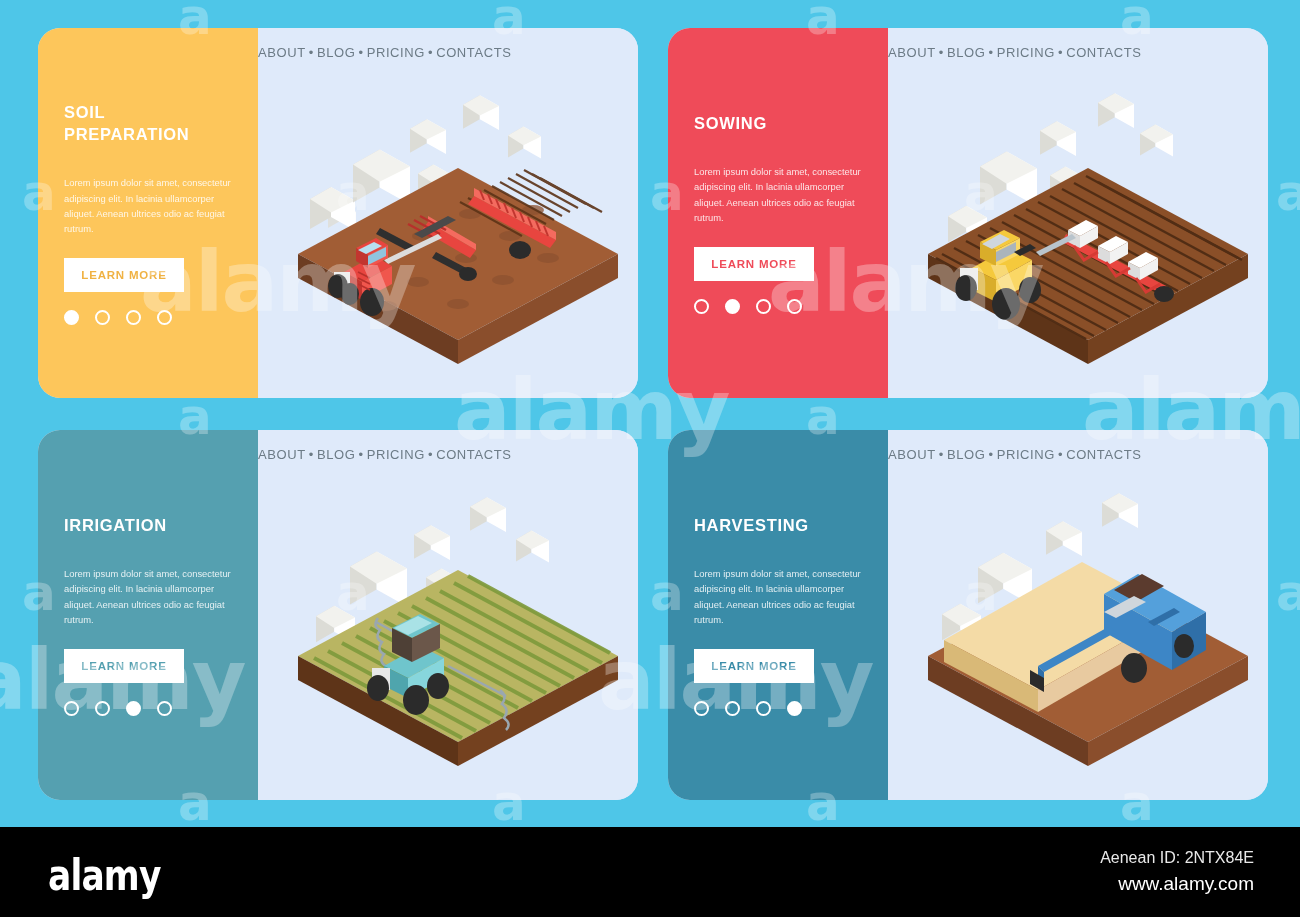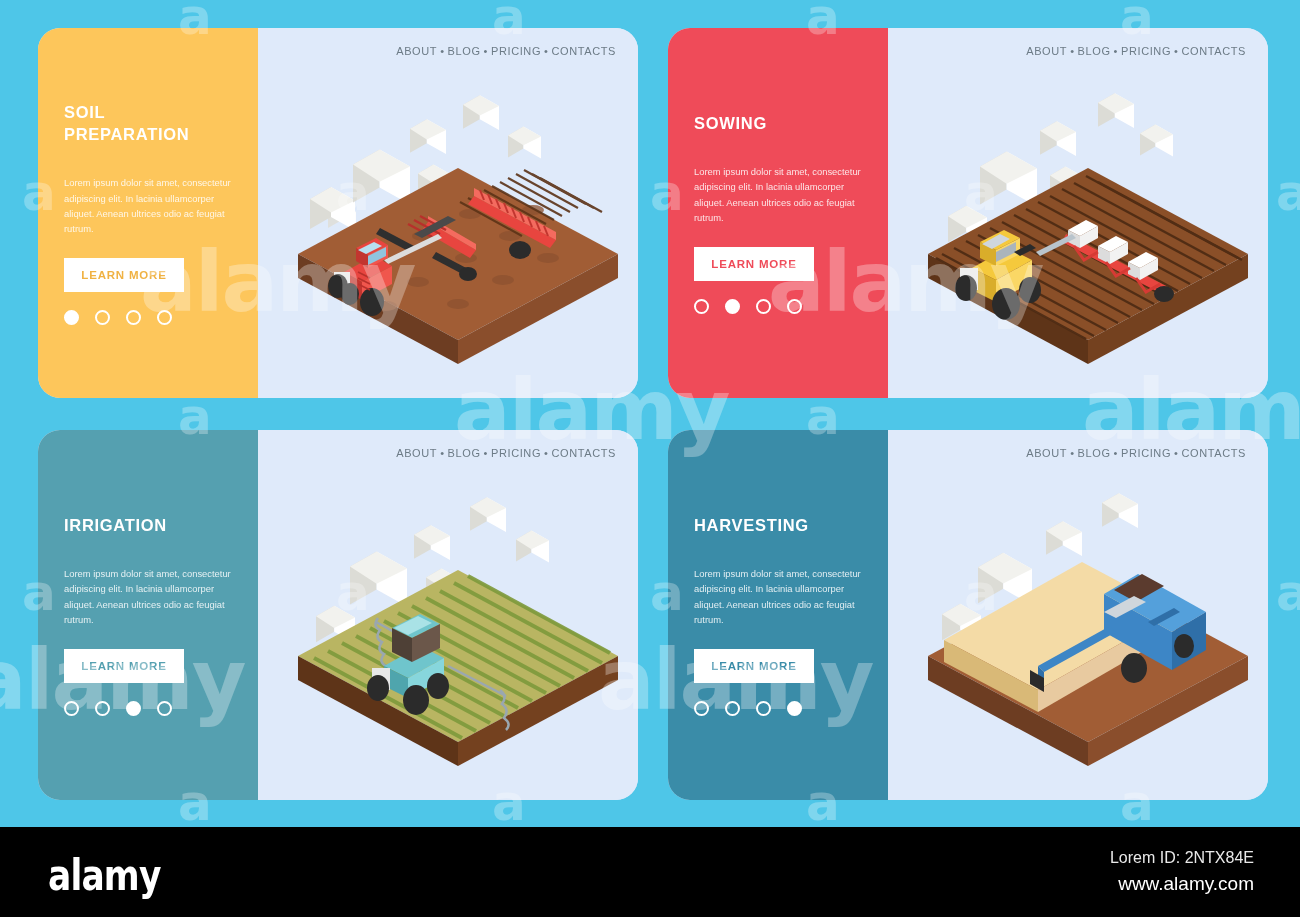--- a/index.html
+++ b/index.html
@@ -59,22 +59,22 @@
   .panel-right{
     flex:1 1 auto;
     position:relative;
     background:#dfeafa;
     overflow:hidden;
   }
 
   .nav{
     position:absolute;
     top:17px; left:0; right:22px;
-    text-align:right;
-    font-size:11px;
+    text-align:left;
+    font-size:13px;
     letter-spacing:.6px;
     color:#6c7b86;
     white-space:nowrap;
   }
   .nav .dot-sep{ padding:0 3px; }
 
   .head{
     color:#fff;
     font-size:16.5px;
     font-weight:700;
@@ -622,15 +622,15 @@
   <span class="wm-big" style="left:598px; top:638px; font-size:84px;">alamy</span>
 
   <span class="wm-a" style="left:178px; top:778px; font-size:50px;">a</span>
   <span class="wm-a" style="left:492px; top:778px; font-size:50px;">a</span>
   <span class="wm-a" style="left:806px; top:778px; font-size:50px;">a</span>
   <span class="wm-a" style="left:1120px;top:778px; font-size:50px;">a</span>
 </div>
 
 <div class="footer">
   <span class="logo">alamy</span>
-  <span class="imgid">Lorem ID: 2NTX84E</span>
+  <span class="imgid">Aenean ID: 2NTX84E</span>
   <span class="site">www.alamy.com</span>
 </div>
 
 </body></html>

